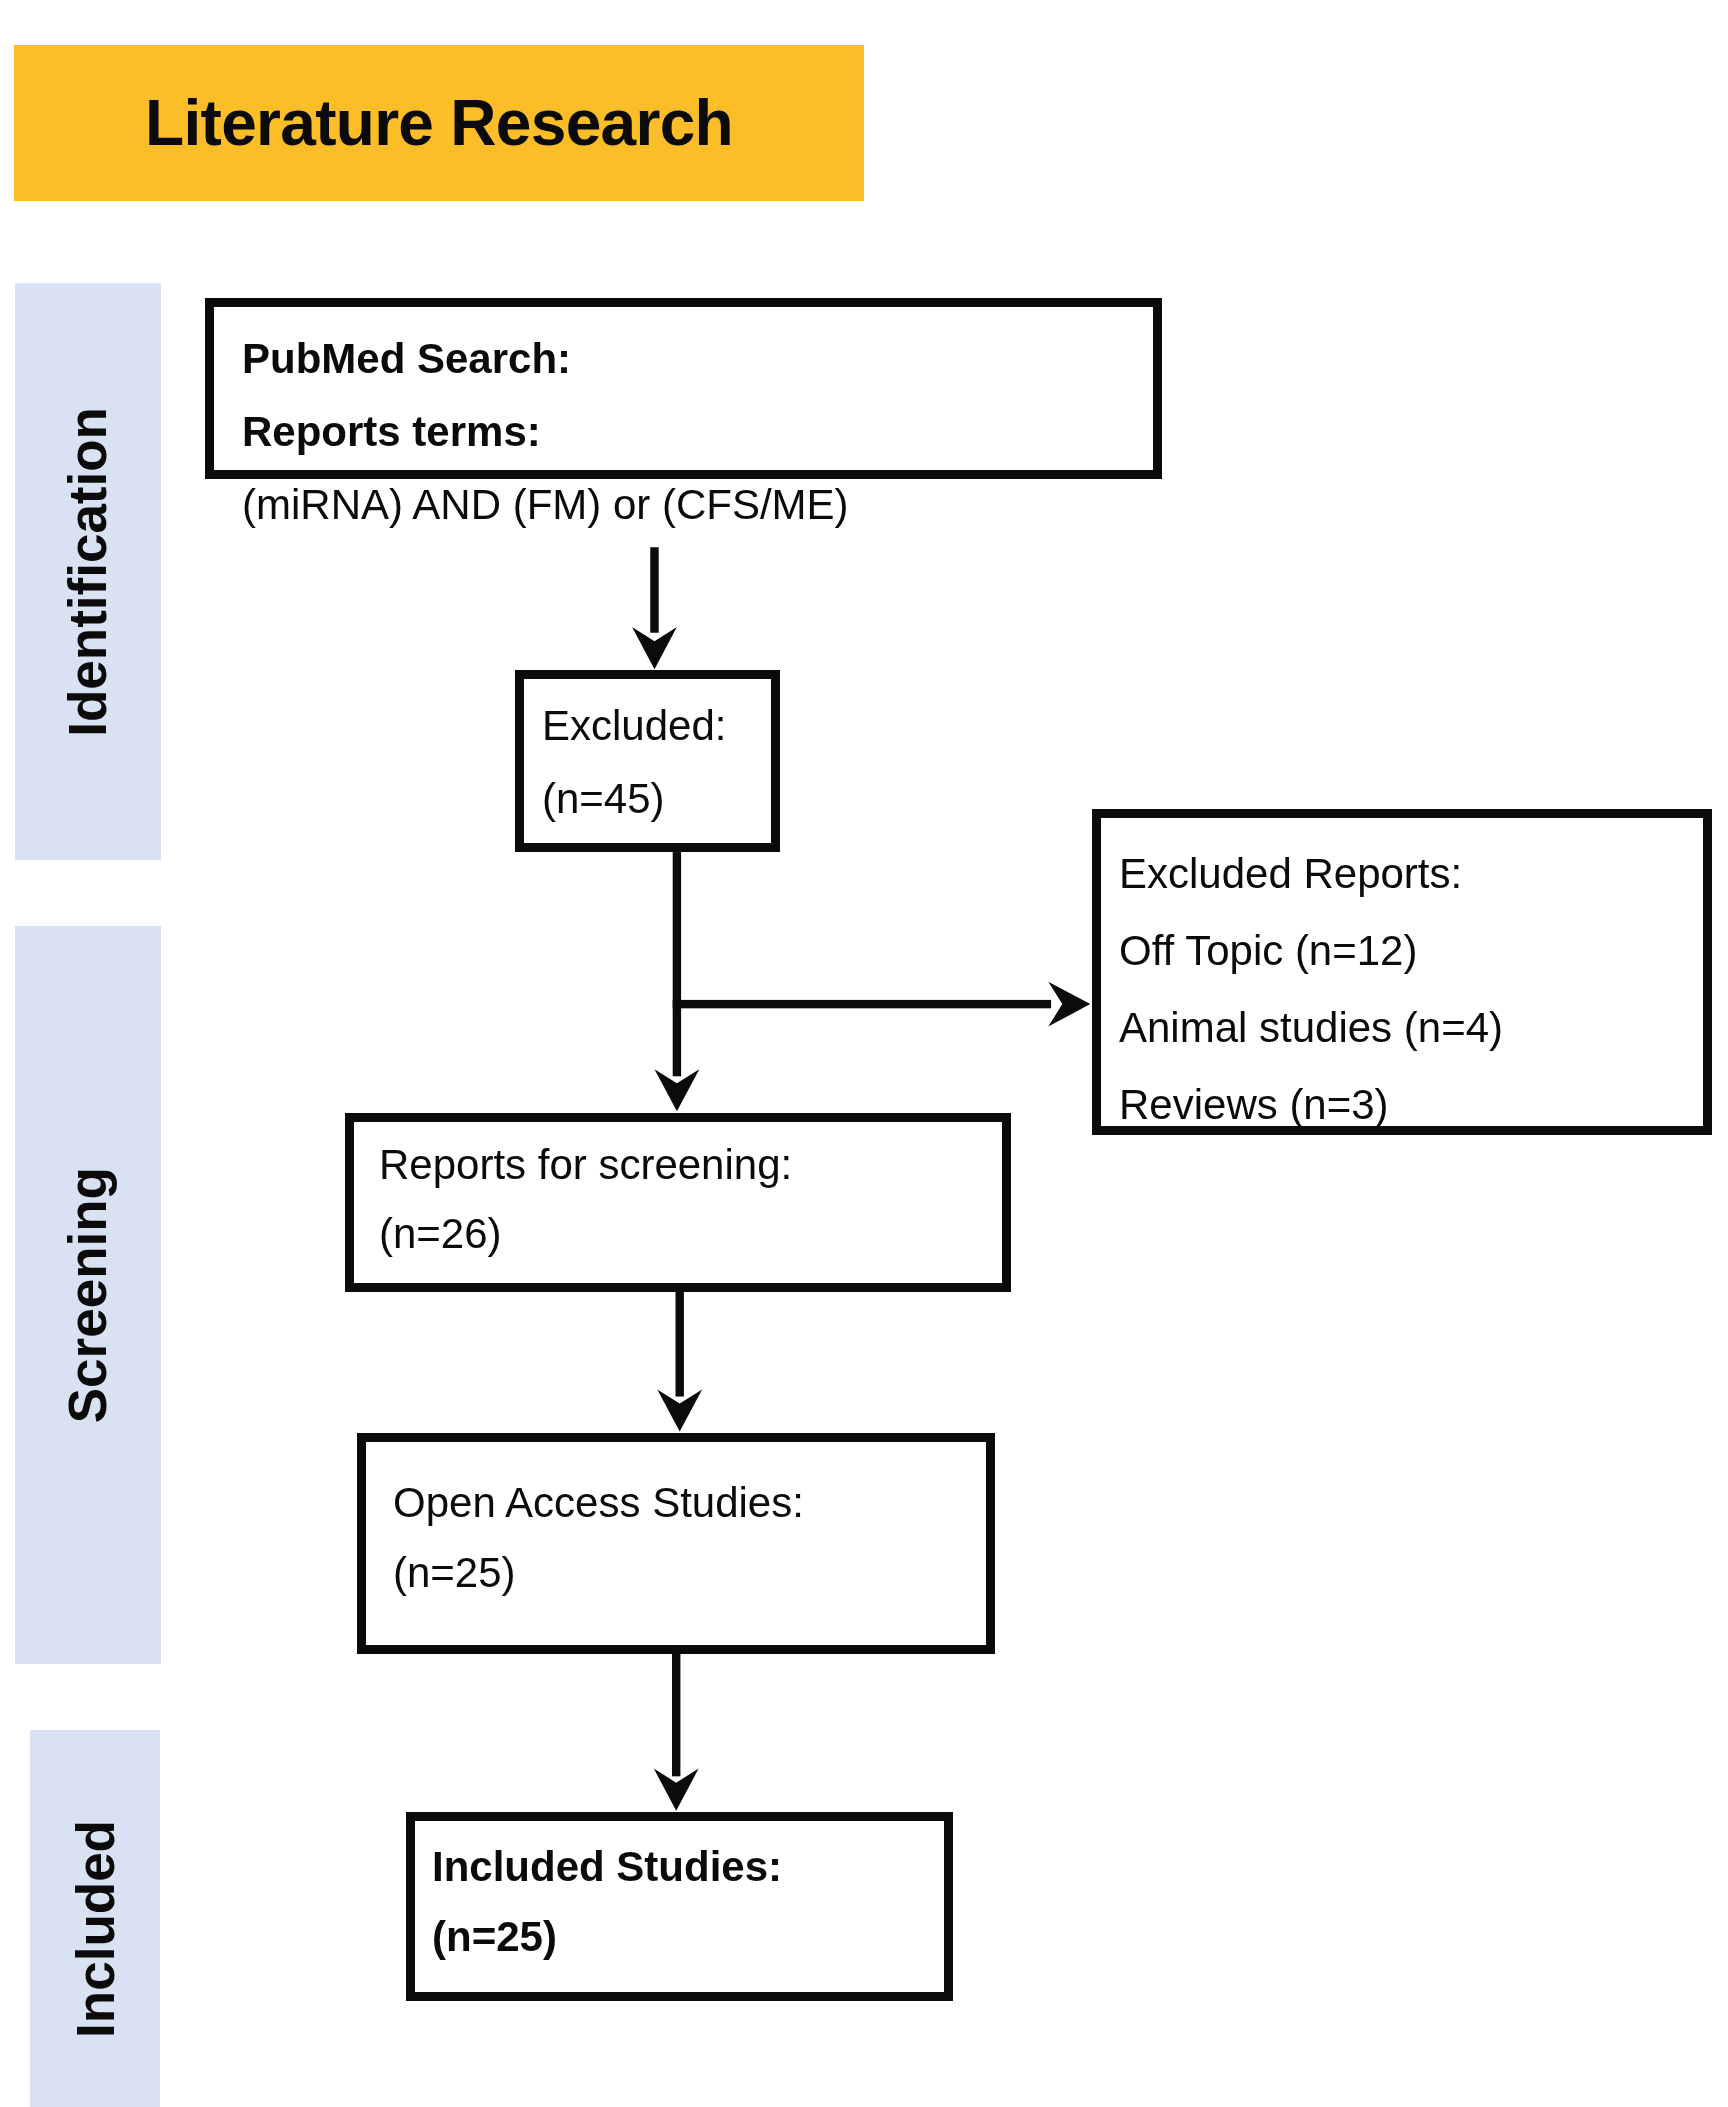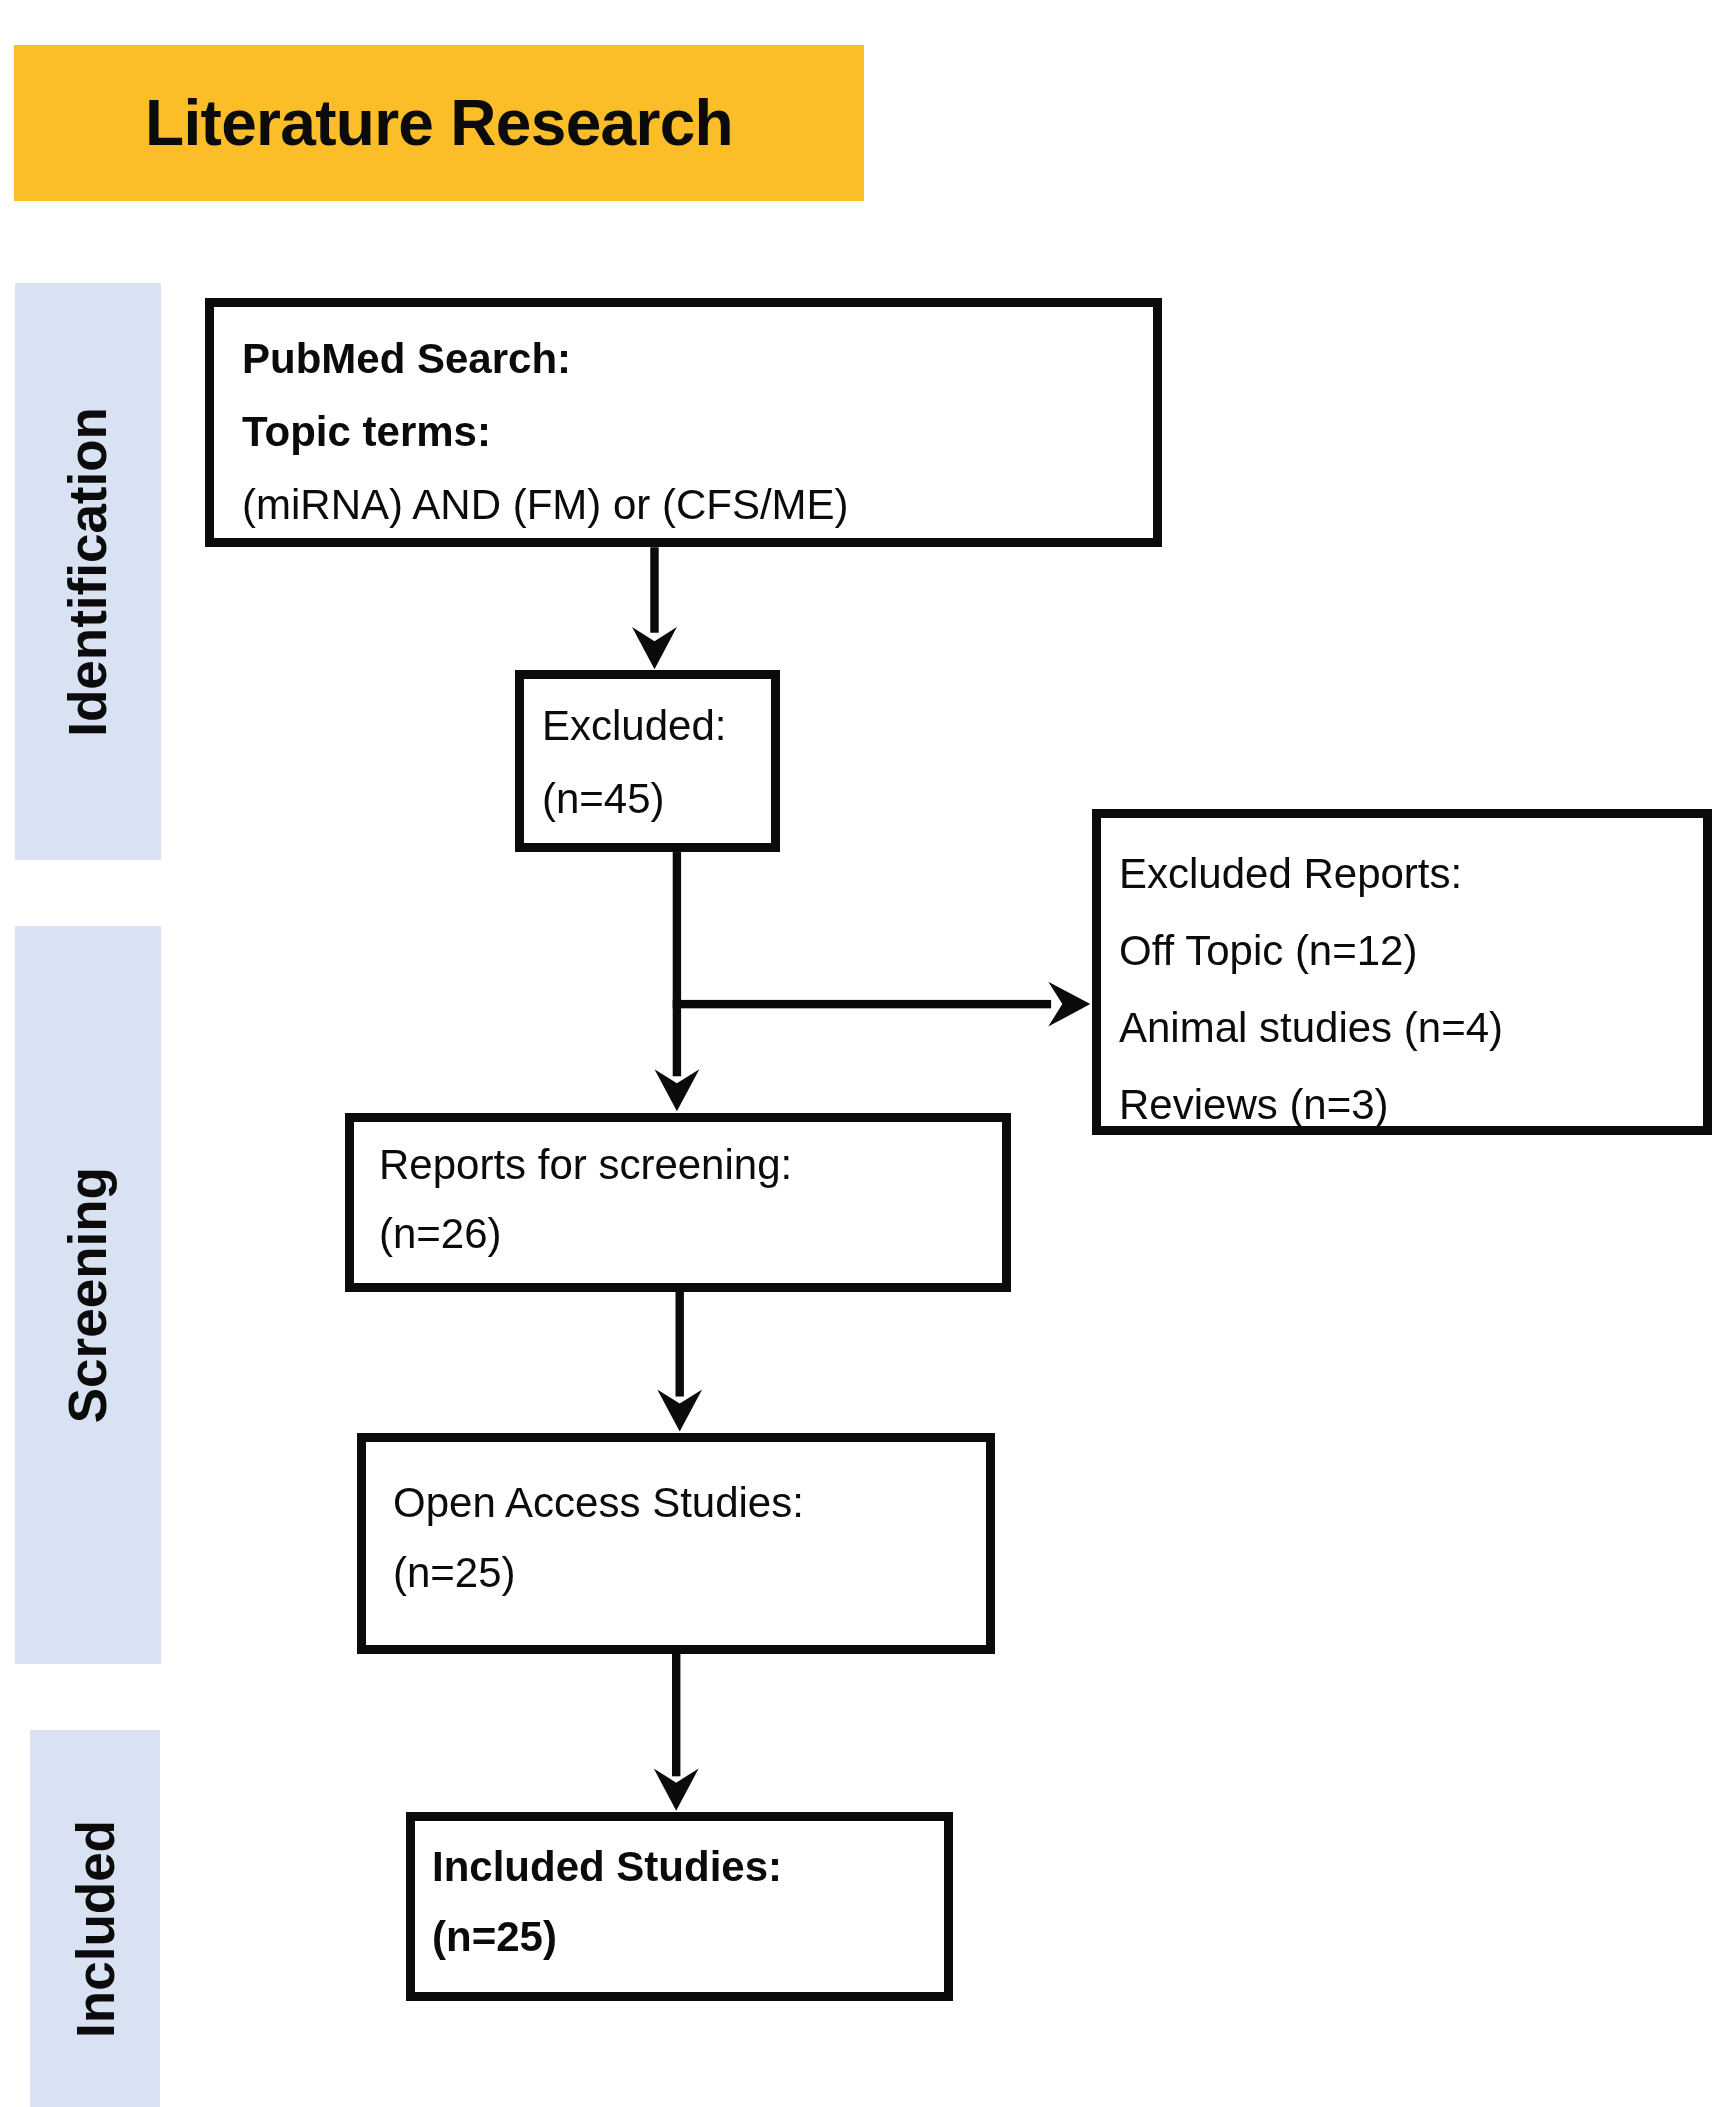--- a/index.html
+++ b/index.html
@@ -35,21 +35,21 @@
   .stage.identification{left:14.7px;top:253px;width:146px;height:577px;}
   .stage.screening{left:14.7px;top:896px;width:146px;height:738px;}
   .stage.included{left:30px;top:1700px;width:130px;height:397px;}
   .flowbox{
     position:absolute;background:#ffffff;
     border:9px solid var(--ink);
     box-sizing:border-box;
     font-size:42px;line-height:73px;
   }
   .flowbox .b{font-weight:bold;}
-  .box-pubmed{left:205px;top:268px;width:957px;height:249px;padding:15.4px 14px 0 28px;}
+  .box-pubmed{left:205px;top:268px;width:957px;height:181px;padding:15.4px 14px 0 28px;}
   .box-records{left:515px;top:640px;width:265px;height:182px;padding:9.8px 7px 0 18px;}
   .box-excluded{left:1092px;top:779px;width:620px;height:326px;padding:17px 7px 0 18px;line-height:77px;}
   .box-screening{left:345px;top:1083px;width:666px;height:179px;padding:8.4px 7px 0 25px;line-height:69px;}
   .box-openaccess{left:357px;top:1403px;width:638px;height:221px;padding:26px 7px 0 27px;line-height:70px;}
   .box-included{left:406px;top:1782px;width:547px;height:189px;padding:11.2px 7px 0 17px;line-height:70px;font-weight:bold;}
   .arrow-layer{position:absolute;left:0;top:0;width:1728px;height:2108px;}
 </style>
 </head>
 <body>
 
@@ -92,21 +92,21 @@
     </g>
 
     <g>
       <rect x="959" y="2257" width="12" height="235" fill="#0B0B0B"></rect>
       <polygon points="965,2541 933,2481 965,2501 997,2481" fill="#0B0B0B"></polygon>
     </g>
   </svg>
 
   <div class="flowbox box-pubmed">
     <div class="b">PubMed Search:</div>
-    <div class="b">Topic terms:</div>
+    <div class="b">Reports terms:</div>
     <div>(miRNA) AND (FM) or (CFS/ME)</div>
   </div>
 
   <div class="flowbox box-records">
     <div>Excluded:</div>
     <div>(n=45)</div>
   </div>
 
   <div class="flowbox box-excluded">
     <div>Excluded Reports:</div>

